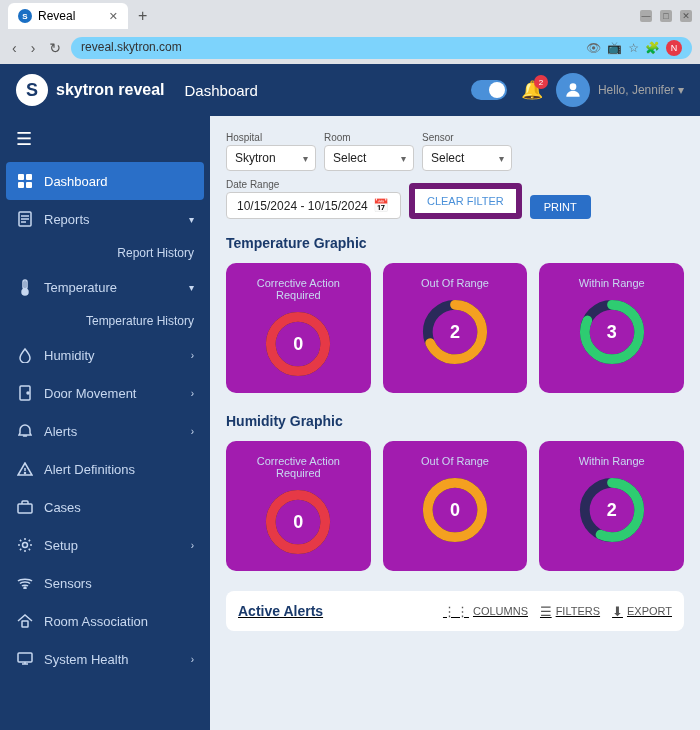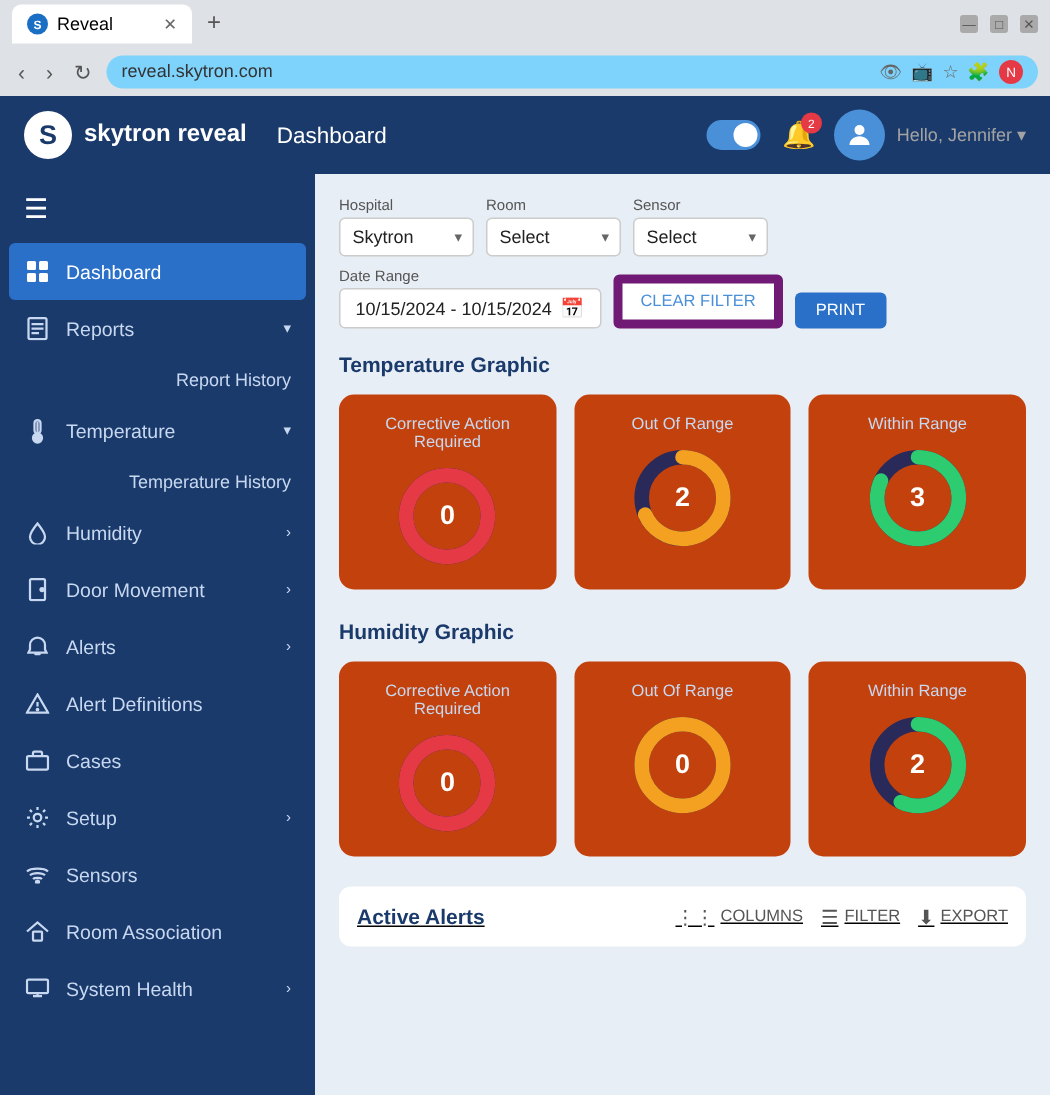--- a/index.html
+++ b/index.html
@@ -61,21 +61,21 @@
     .filter-select { background: #fff; border: 1px solid #ccc; border-radius: 4px; padding: 5px 24px 5px 8px; font-size: 12px; color: #222; appearance: none; cursor: pointer; min-width: 90px; position: relative; }
     .select-wrapper { position: relative; display: inline-block; }
     .select-wrapper::after { content: '▾'; position: absolute; right: 8px; top: 50%; transform: translateY(-50%); font-size: 10px; color: #666; pointer-events: none; }
     .date-range { display: flex; align-items: center; gap: 6px; background: #fff; border: 1px solid #ccc; border-radius: 4px; padding: 5px 10px; font-size: 12px; color: #222; cursor: pointer; }
     .btn-clear { background: #fff; border: 6px solid #701a75; color: #4a90d9; padding: 6px 12px; border-radius: 4px; font-size: 11px; cursor: pointer; font-weight: 500; }
     .btn-print { background: #2a6fc8; border: none; color: #fff; padding: 6px 14px; border-radius: 4px; font-size: 11px; cursor: pointer; font-weight: 500; }
 
     
     .section-title { font-size: 14px; font-weight: 600; color: #1a3a6b; margin-bottom: 12px; }
     .cards-row { display: flex; gap: 12px; margin-bottom: 20px; }
-    .card { background: #c2410c; border-radius: 10px; padding: 14px; flex: 1; display: flex; flex-direction: column; align-items: center; gap: 8px; }
+    .card { background: #a21caf; border-radius: 10px; padding: 14px; flex: 1; display: flex; flex-direction: column; align-items: center; gap: 8px; }
     .card-label { color: #c8d8f0; font-size: 11px; text-align: center; font-weight: 400; }
 
     
     .donut-wrap { position: relative; width: 70px; height: 70px; }
     .donut-wrap svg { width: 70px; height: 70px; transform: rotate(-90deg); }
     .donut-center { position: absolute; top: 50%; left: 50%; transform: translate(-50%, -50%); font-size: 18px; font-weight: 700; color: #fff; }
 
     
     .alerts-section { background: #fff; border-radius: 8px; padding: 12px; }
     .alerts-header { display: flex; align-items: center; justify-content: space-between; text-decoration: underline; }
@@ -429,21 +429,21 @@
       <div class="alerts-section">
         <div class="alerts-header">
           <span class="alerts-title">Active Alerts</span>
           <div class="alerts-actions">
             <div class="alerts-action">
               <span style="font-size:13px;">⋮⋮</span>
               <span>COLUMNS</span>
             </div>
             <div class="alerts-action">
               <span style="font-size:13px;">☰</span>
-              <span>FILTER</span>
+              <span>FILTERS</span>
             </div>
             <div class="alerts-action">
               <span style="font-size:13px;">⬇</span>
               <span>EXPORT</span>
             </div>
           </div>
         </div>
       </div>
     </div>
   </div>

